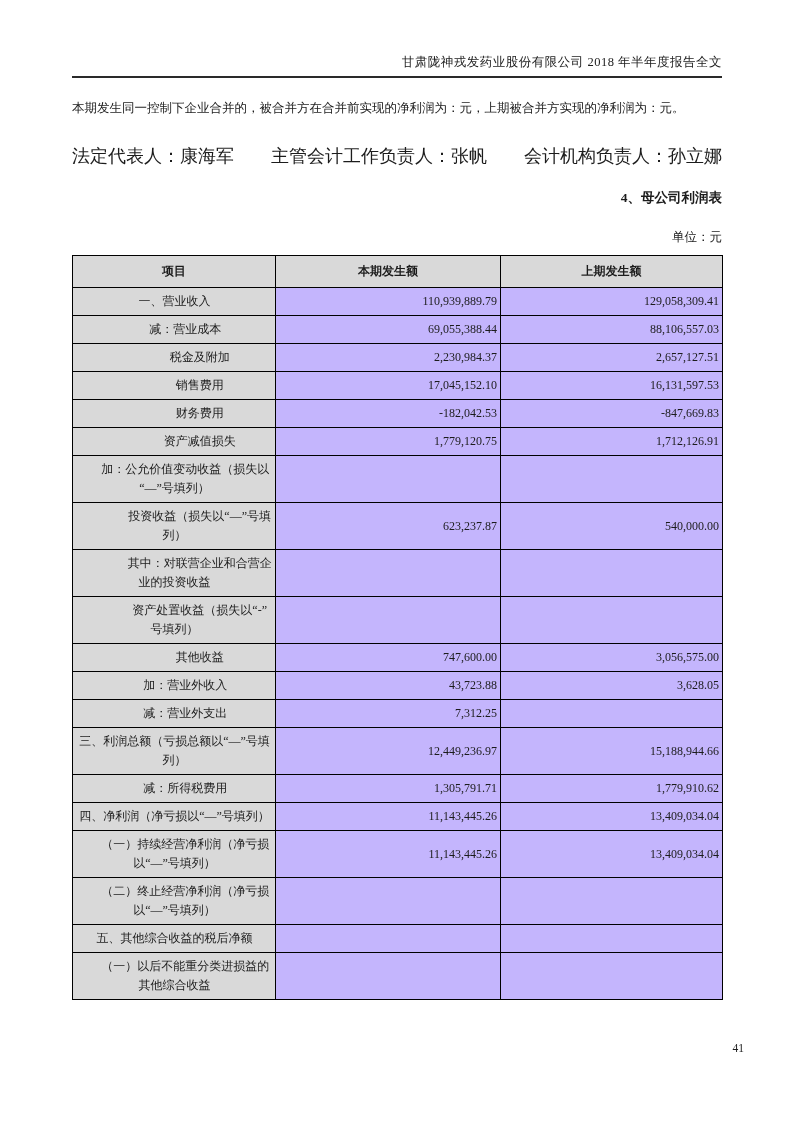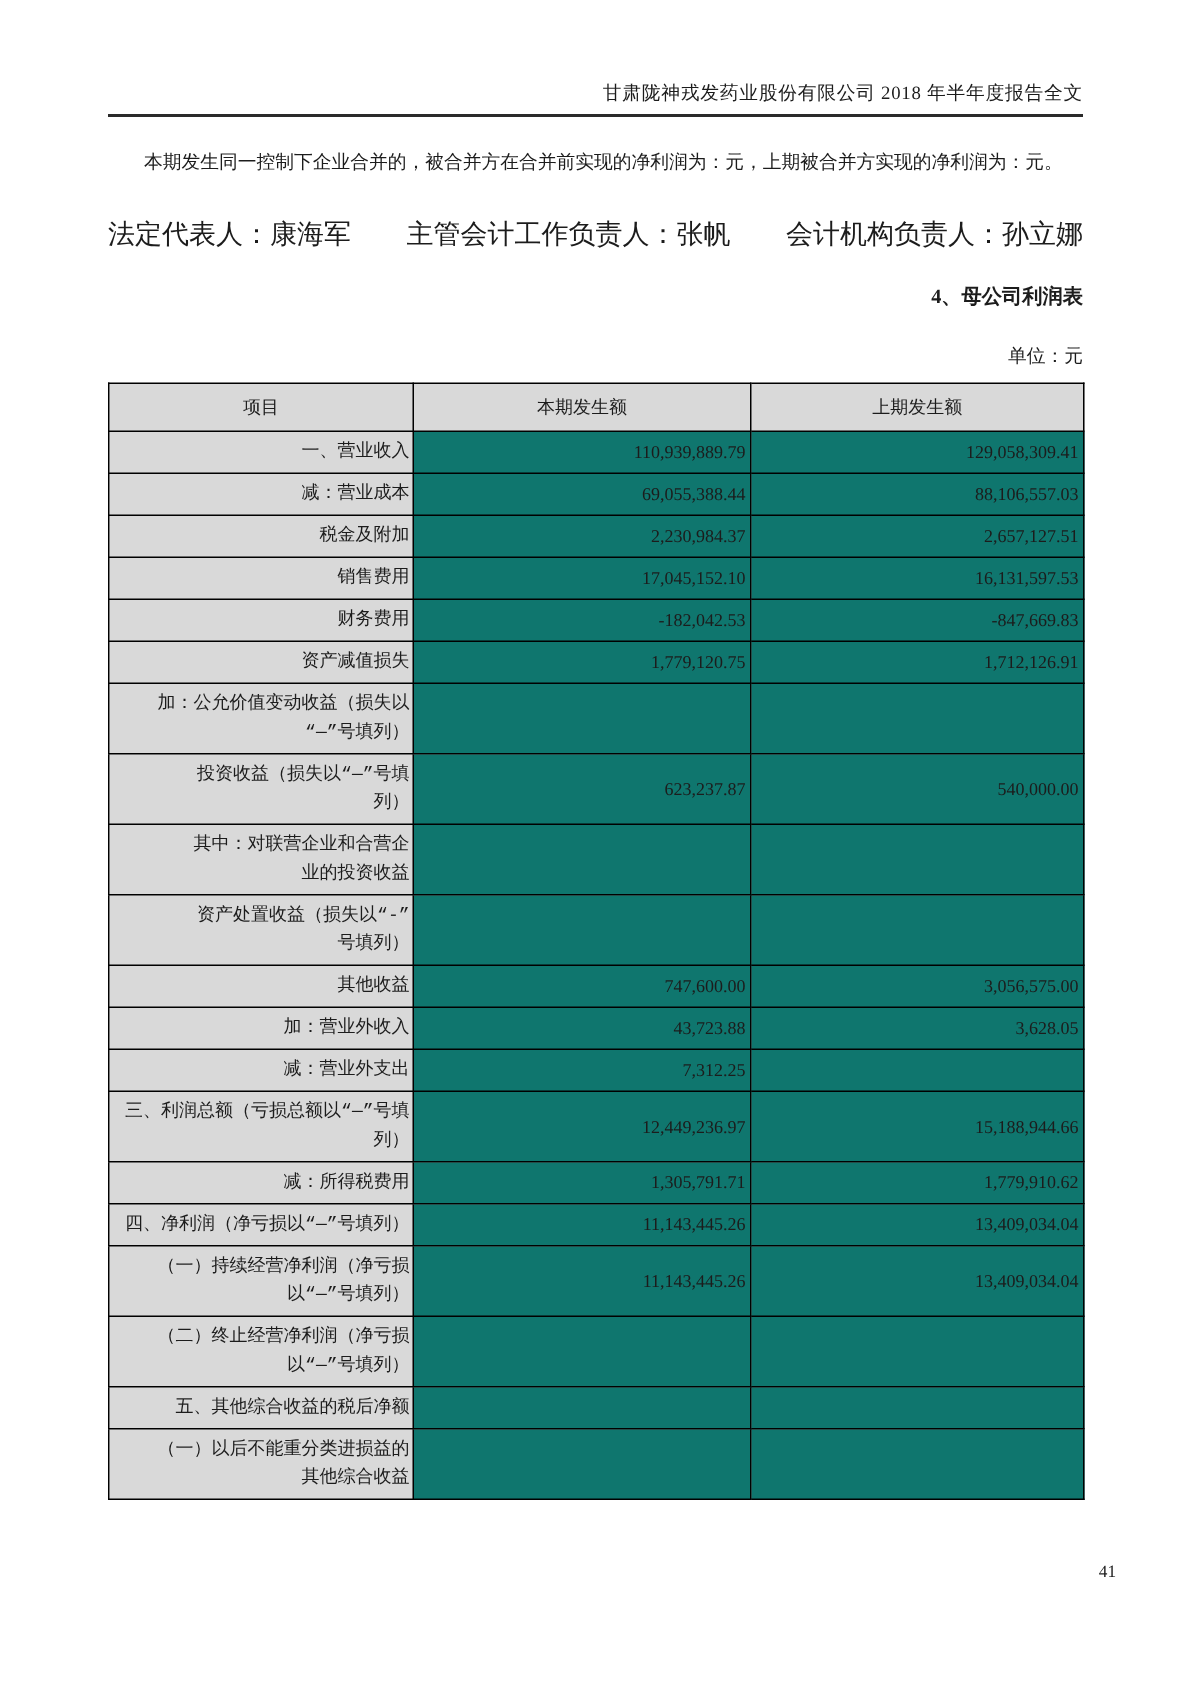--- a/index.html
+++ b/index.html
@@ -34,21 +34,20 @@
     letter-spacing:0.5px;
   }
   .header-rule{
     margin-top:5px;
     border-bottom:2px solid #2a2a2a;
   }
   .intro{
     margin-top:22px;
     font-size:12.5px;
     line-height:17px;
-    margin-left:24px;
   }
   .signatories{
     margin-top:27px;
     display:flex;
     justify-content:space-between;
     font-size:18px;
   }
   .section-title{
     margin-top:21px;
     font-size:13.5px;
@@ -70,34 +69,33 @@
   col.c1{width:203px;}
   col.c2{width:225px;}
   col.c3{width:222px;}
   th,td{
     border:1px solid var(--border);
     line-height:19px;
     vertical-align:middle;
   }
   th{
     background:var(--cell-gray);
-    font-weight:normal;
+    font-weight:bold;
     text-align:center;
     padding:6px 2px;
   }
   td.label-cell{
     background:var(--cell-gray);
-    text-align:right;
+    text-align:center;
     padding:4px 2px 4px 3px;
-    font-family:Liberation Mono, monospace;
   }
   td.num{
     text-align:right;
     padding:4px 3px 4px 2px;
-    background:#0f766e;
+    background:#c4b5fd;
   }
   .indent-0{text-indent:0;}
   .indent-1{text-indent:1.8em;}
   .indent-2{text-indent:4.2em;}
   .page-number{
     position:absolute;
     top:1042px;
     right:49px;
     font-size:11.5px;
   }

